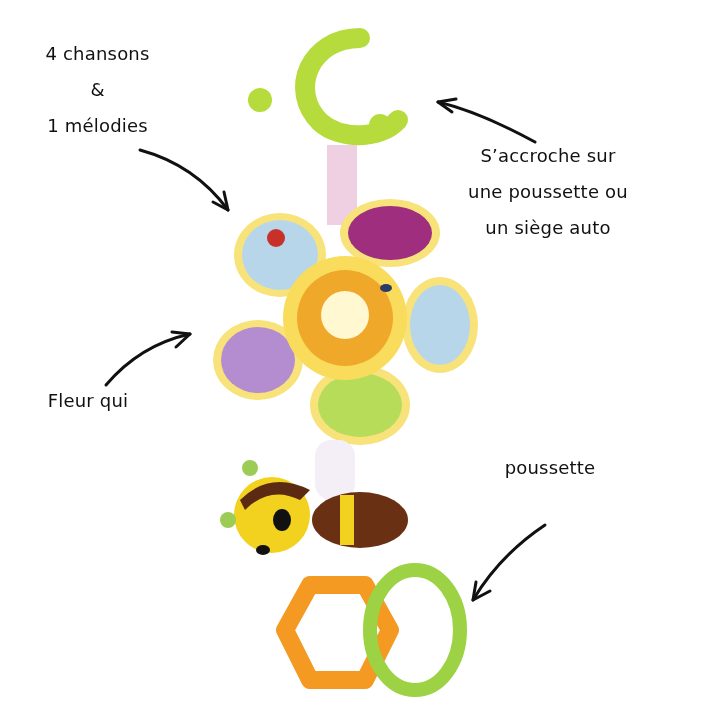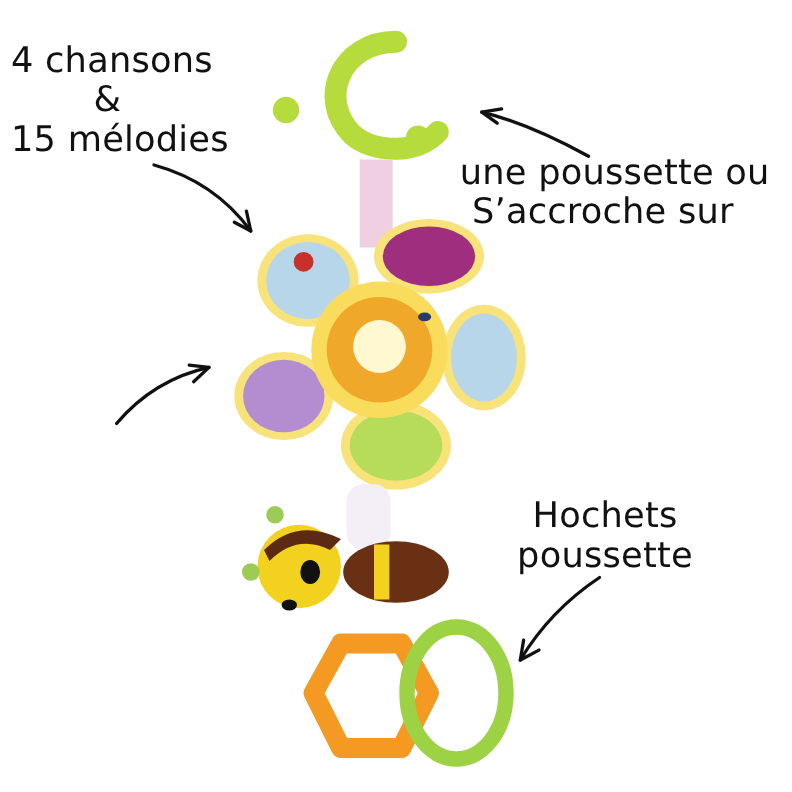--- a/index.html
+++ b/index.html
@@ -1,17 +1,17 @@
 <!DOCTYPE html>
 <html><head>
 <meta charset="utf-8">
 <style>
   html,body{margin:0;padding:0;background:#fff;}
   body{width:720px;height:720px;position:relative;overflow:hidden;font-family:"DejaVu Sans",sans-serif;}
-  .label{position:absolute;color:#111;font-size:32px;line-height:36px;text-align:center;letter-spacing:0.2px;}
+  .label{position:absolute;color:#111;font-size:18px;line-height:36px;text-align:center;letter-spacing:0.2px;}
   .label span{display:block;white-space:nowrap;}
   svg.art{position:absolute;left:0;top:0;}
 </style>
 </head>
 <body>
 
 <svg class="art" width="720" height="720" viewBox="0 0 720 720">
 
   <g fill="none" stroke="#111" stroke-width="3" stroke-linecap="round">
     <path d="M140 150 Q195 165 228 210"></path>
@@ -71,27 +71,28 @@
 
   <g>
     <polygon points="310,585 365,585 390,630 365,680 310,680 285,630" fill="none" stroke="#f49a22" stroke-width="18" stroke-linejoin="round"></polygon>
     <ellipse cx="415" cy="630" rx="45" ry="60" fill="none" stroke="#9cd244" stroke-width="14"></ellipse>
   </g>
 </svg>
 
 <div class="label" style="left:10px;top:36px;width:175px;">
   <span>4 chansons</span>
   <span>&amp;</span>
-  <span>15 mélodies</span>
+  <span>1 mélodies</span>
 </div>
 
 <div class="label" style="left:418px;top:138px;width:260px;">
+  <span>S’accroche sur</span>
   <span>une poussette ou</span>
-  <span>S’accroche sur</span>
+  <span>un siège auto</span>
 </div>
 
 <div class="label" style="left:18px;top:383px;width:140px;">
+  <span>Fleur qui</span>
 </div>
 
 <div class="label" style="left:470px;top:450px;width:160px;">
-  <span>Hochets</span>
   <span>poussette</span>
 </div>
 
 </body></html>

